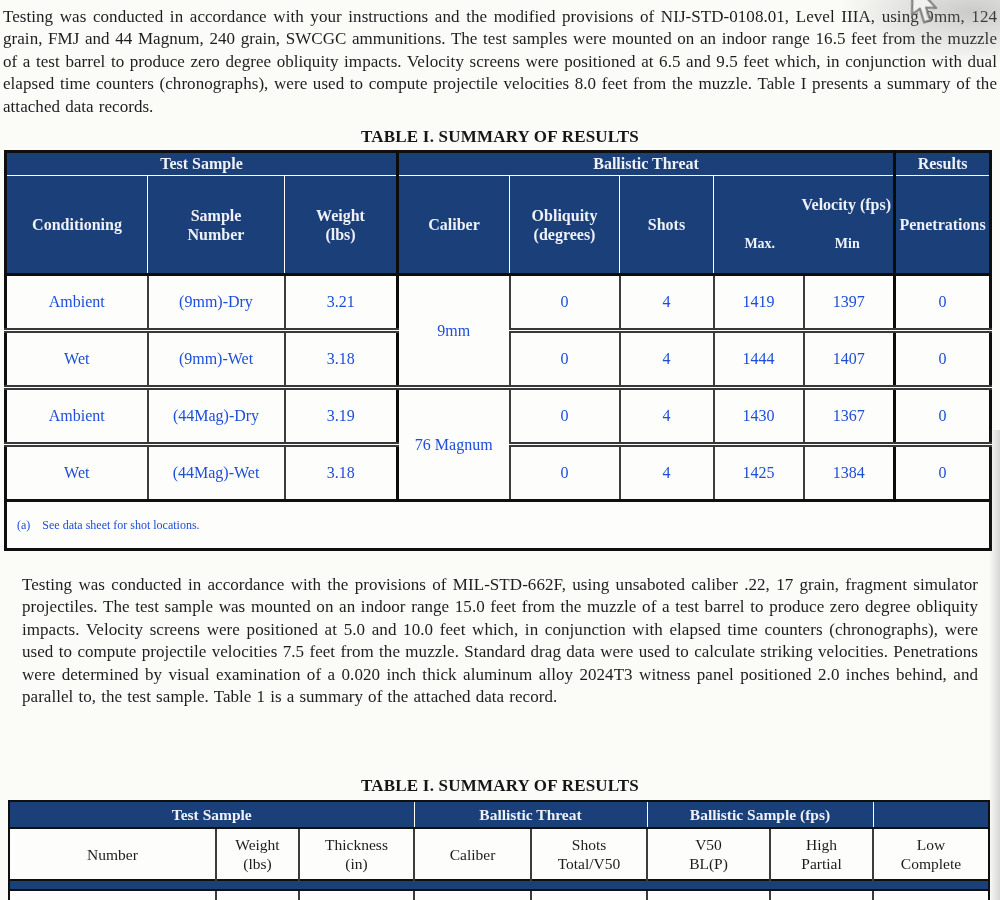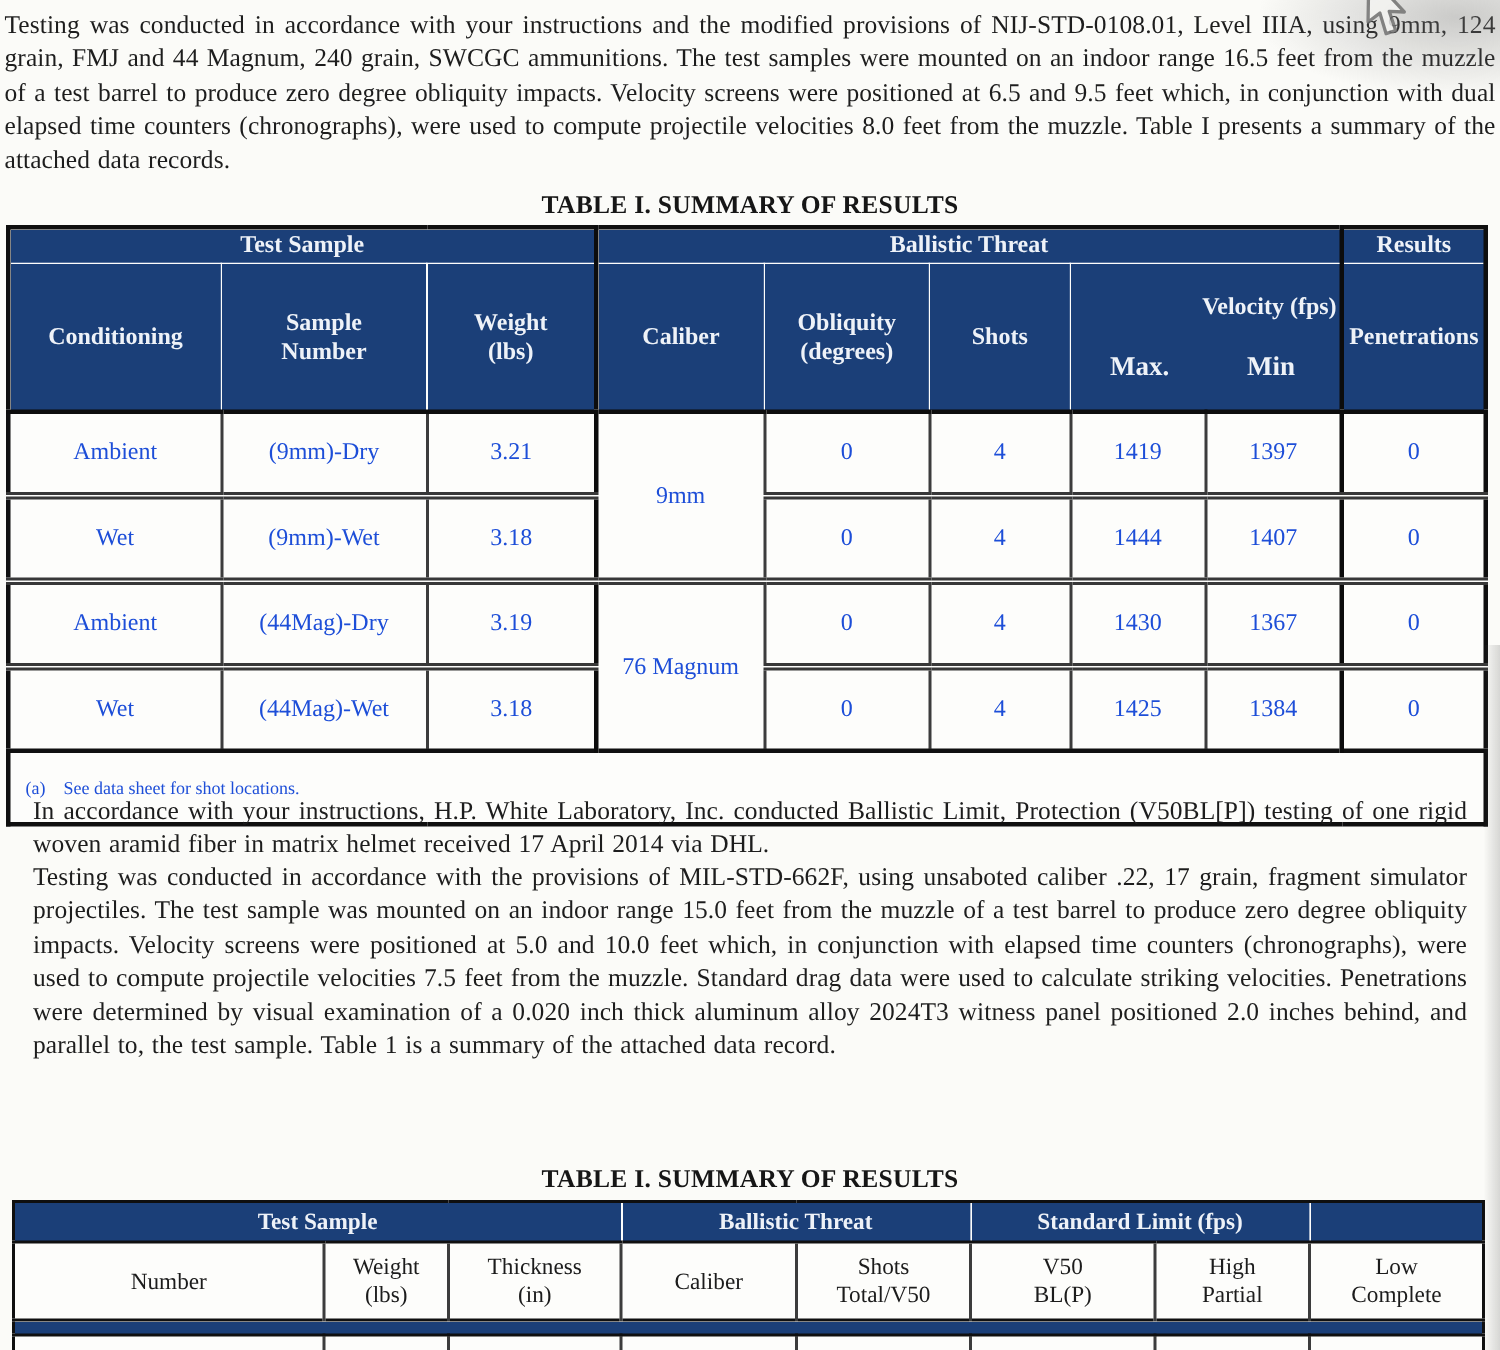--- a/index.html
+++ b/index.html
@@ -32,21 +32,21 @@
 
   
   #table1 { left:4px; top:150px; width:985px; border:3px solid #0f0f0f; }
   #table1 .navy { background:#1b3f78; color:#eef2f8; font-weight:bold; }
   #table1 tr.grp th  { height:22px; font-size:16px; border-bottom:1.5px solid rgba(255,255,255,.55); }
   #table1 tr.hdr th  { height:56px; font-size:16px; line-height:19px; white-space:pre-line;
                        border-left:1.5px solid rgba(255,255,255,.35); border-bottom:3px solid #0d0d0d; }
   #table1 tr.hdr th:first-child { border-left:none; }
   #table1 tr.grp th.gsep, #table1 tr.hdr th.gsep { border-left:3px solid #0c0c0c; }
   .vel-top { font-size:16px; line-height:20px;text-align:right; }
-  .vel-sub { display:flex; line-height:20px; font-size:18px; }
+  .vel-sub { display:flex; line-height:20px; font-size:14px; }
   .vel-sub span { flex:1; }
   #table1 td { font-size:16px; height:52px; border-left:2px solid #3c3c3c; color:#1d4ed8; }
   #table1 td:first-child { border-left:none; }
   #table1 td.gsep { border-left:3px solid #0c0c0c; }
   #table1 tr.dsep td { border-top:5px double #383838; }
   #table1 tr.note td {
     height:46px; text-align:left; padding-left:10px; white-space:pre;
     border-top:3px solid #101010; font-size:12px;
   }
 
@@ -168,41 +168,40 @@
       <td>1425</td>
       <td>1384</td>
       <td class="gsep">0</td>
     </tr>
     <tr class="note">
       <td colspan="9">(a)    See data sheet for shot locations.</td>
     </tr>
   </tbody>
     </table>
 
-  <p id="p2" class="para">In accordance with your instructions, H.P. White Laboratory, Inc. conducted Ballistic Limit, Protection (V50BL[P]) testing of one rigid woven aramid fiber in matrix helmet received 17 April 2014 via DHL.</p>
   <p id="p3" class="para">Testing was conducted in accordance with the provisions of MIL-STD-662F, using unsaboted caliber .22, 17 grain, fragment simulator projectiles.  The test sample was mounted on an indoor range 15.0 feet from the muzzle of a test barrel to produce zero degree obliquity impacts.  Velocity screens were positioned at 5.0 and 10.0 feet which, in conjunction with elapsed time counters (chronographs), were used to compute projectile velocities 7.5 feet from the muzzle.  Standard drag data were used to calculate striking velocities.  Penetrations were determined by visual examination of a 0.020 inch thick aluminum alloy 2024T3 witness panel positioned 2.0 inches behind, and parallel to, the test sample.  Table 1 is a summary of the attached data record.</p>
 
   <div id="t2-title" class="tbl-title">TABLE I.  SUMMARY OF RESULTS</div>
 
   <table id="table2">
     <colgroup>
       <col style="width:207px">
         <col style="width:83px">
         <col style="width:115px">
       <col style="width:117px">
         <col style="width:116px">
         <col style="width:123px">
       <col style="width:103px">
         <col style="width:116px">
     </colgroup>
     <tbody>
         <tr class="grp2">
       <th class="navy" colspan="3">Test Sample</th>
       <th class="navy" colspan="2">Ballistic Threat</th>
-      <th class="navy" colspan="2">Standard Limit (fps)</th>
+      <th class="navy" colspan="2">Ballistic Sample (fps)</th>
       <th class="navy"></th>
     </tr>
     <tr class="hdr2">
       <th>Number</th>
       <th>Weight
 (lbs)</th>
       <th>Thickness
 (in)</th>
       <th>Caliber</th>
       <th>Shots

